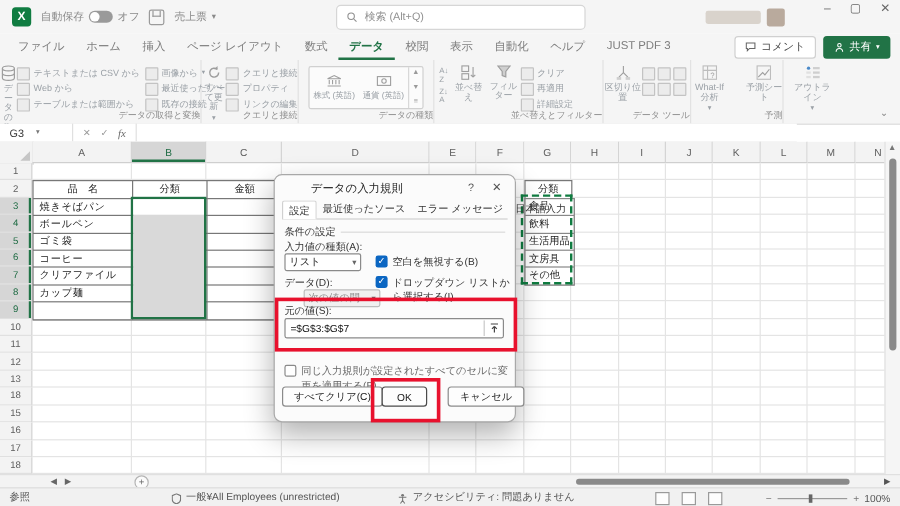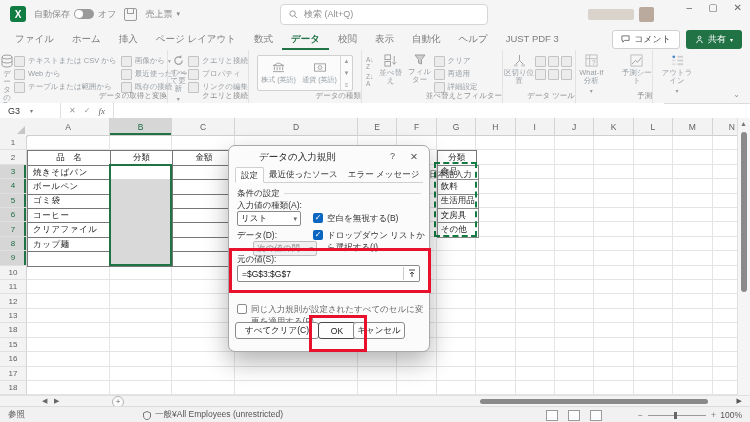--- a/index.html
+++ b/index.html
@@ -680,21 +680,21 @@
     </span>
   </div>
 
   <div class="dcheck" style="left:8px;top:158px;color:#666">
     <span class="cbx off"></span>
     <span style="max-width:175px">同じ入力規則が設定されたすべてのセルに変更を適用する(P)</span>
   </div>
 
   <div class="dbtn" style="left:6px;top:176px;width:84px">すべてクリア(C)</div>
   <div class="dbtn def" style="left:89px;top:176px;width:38px">OK</div>
-  <div class="dbtn" style="left:124px;top:176px;width:52px">キャンセル</div>
+  <div class="dbtn" style="left:144px;top:176px;width:64px">キャンセル</div>
 </div>
 
 <div class="redbox" style="left:229px;top:248px;width:196px;height:39px"></div>
 <div class="redbox" style="left:309px;top:315px;width:52px;height:31px"></div>
 
 <div class="abs sheetbar">
   <span class="navarr" style="left:42px">◀</span>
   <span class="navarr" style="left:54px">▶</span>
   <div class="stab">Sheet1</div>
   <div class="addsheet">+</div>
@@ -703,20 +703,27 @@
 </div>
 
 <div class="abs statusbar">
   <span style="margin-left:8px">参照</span>
   <div class="stit" style="margin-left:118px">
     <svg width="8" height="9" viewBox="0 0 8 9">
         <path d="M4 .5L7.5 2v3c0 2-1.5 3.2-3.5 3.8C2 8.2.5 7 .5 5V2z" fill="none" stroke="#777"></path>
       </svg>
     <span>一般¥All Employees (unrestricted)</span>
   </div>
+  <div class="stit" style="margin-left:48px">
+    <svg width="9" height="9" viewBox="0 0 10 10">
+        <circle cx="5" cy="2" r="1.3" fill="#777"></circle>
+        <path d="M1.5 3.8h7M5 3.8v3M5 6.8L3 9.5M5 6.8l2 2.7" stroke="#777" fill="none"></path>
+      </svg>
+    <span>アクセシビリティ: 問題ありません</span>
+  </div>
   <div class="viewics">
     <span class="vic"></span>
     <span class="vic"></span>
     <span class="vic"></span>
   </div>
   <div class="zoomer">
     <span>−</span>
     <span class="ztrack">
         <span class="zknob"></span>
       </span>

